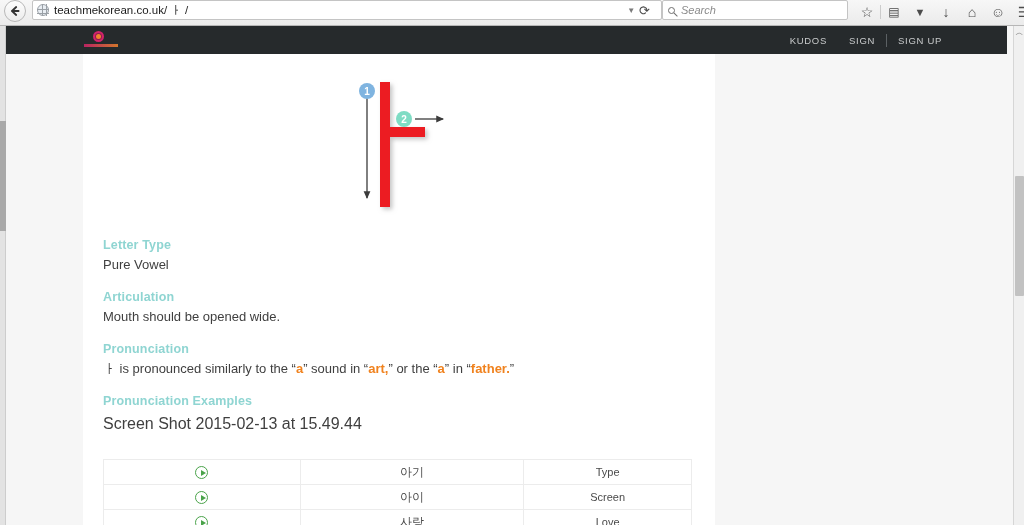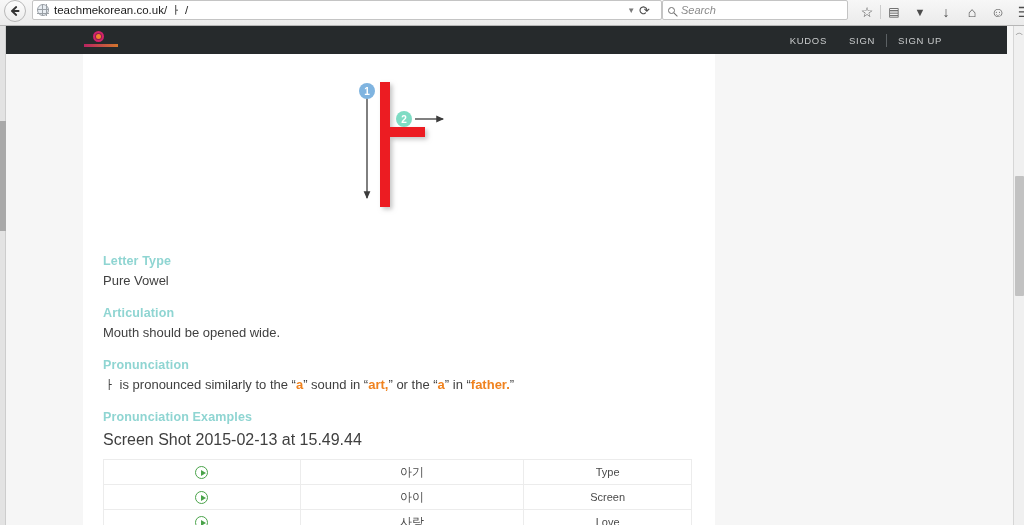--- a/index.html
+++ b/index.html
@@ -147,21 +147,21 @@
     background: #ffffff;
   }
 
   
   #stroke-diagram {
     position: absolute; left: 0; top: 0;
     width: 632px; height: 190px;
   }
 
   
-  #article { position: absolute; left: 20px; top: 200px; width: 600px; }
+  #article { position: absolute; left: 20px; top: 184px; width: 600px; }
   .section { margin-bottom: 15px; }
   .section h3 {
     font-size: 12.5px; font-weight: bold;
     color: #8fd5d2; letter-spacing: .15px;
     margin-bottom: 4px;
   }
   .section p {
     font-size: 13px; color: #3f3f3f; line-height: 1.45;
   }
   .hl { color: #f0821e; font-weight: bold; }

